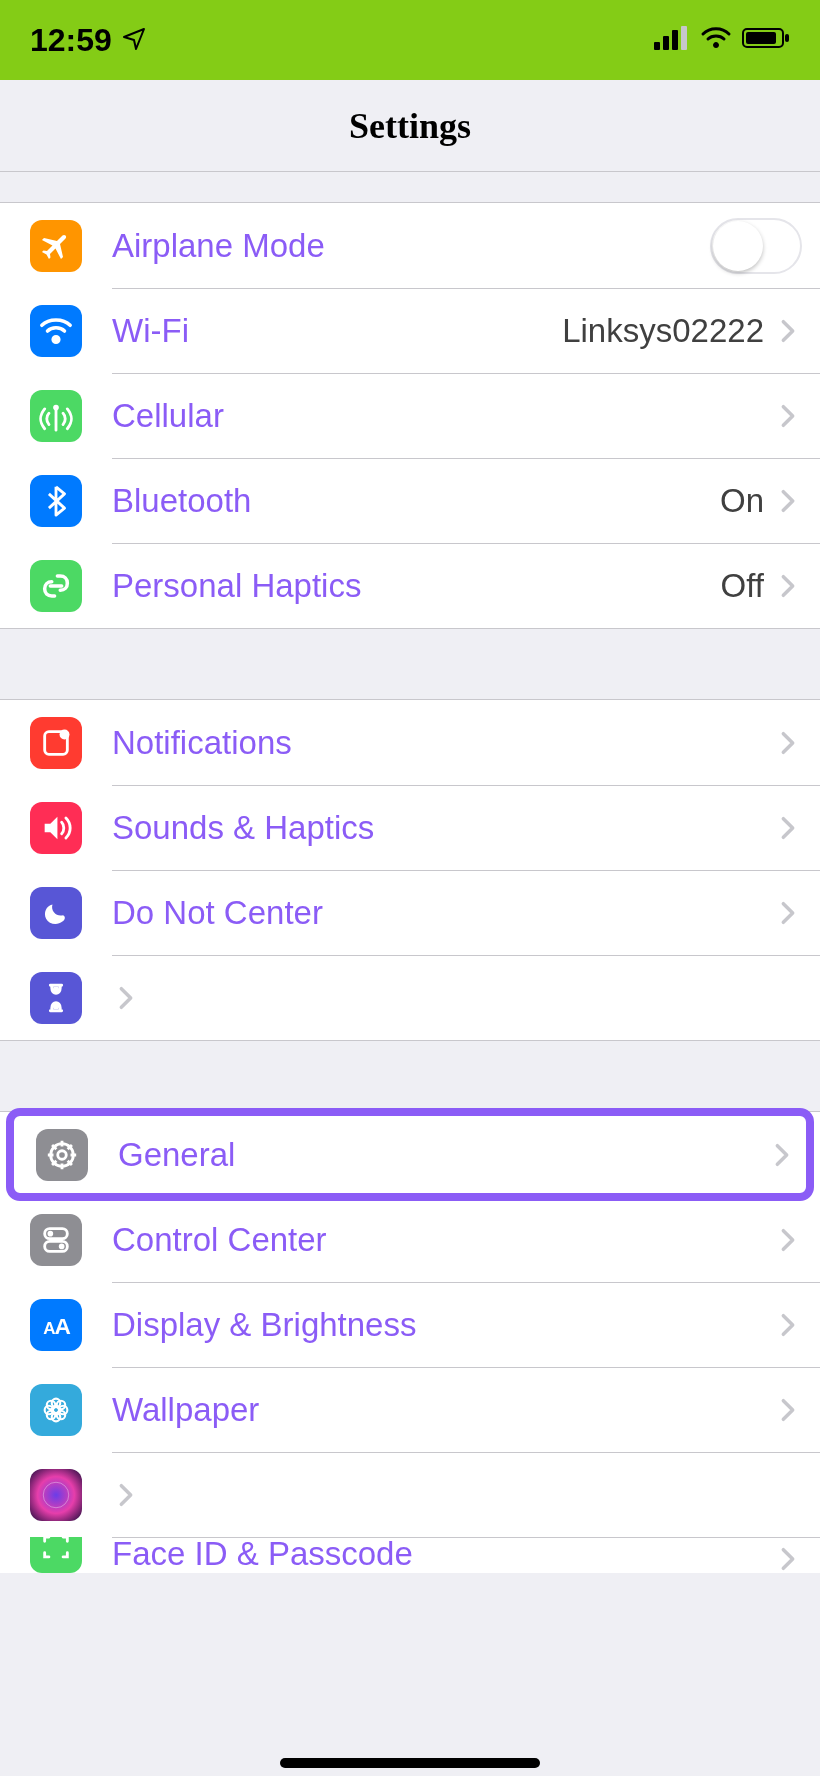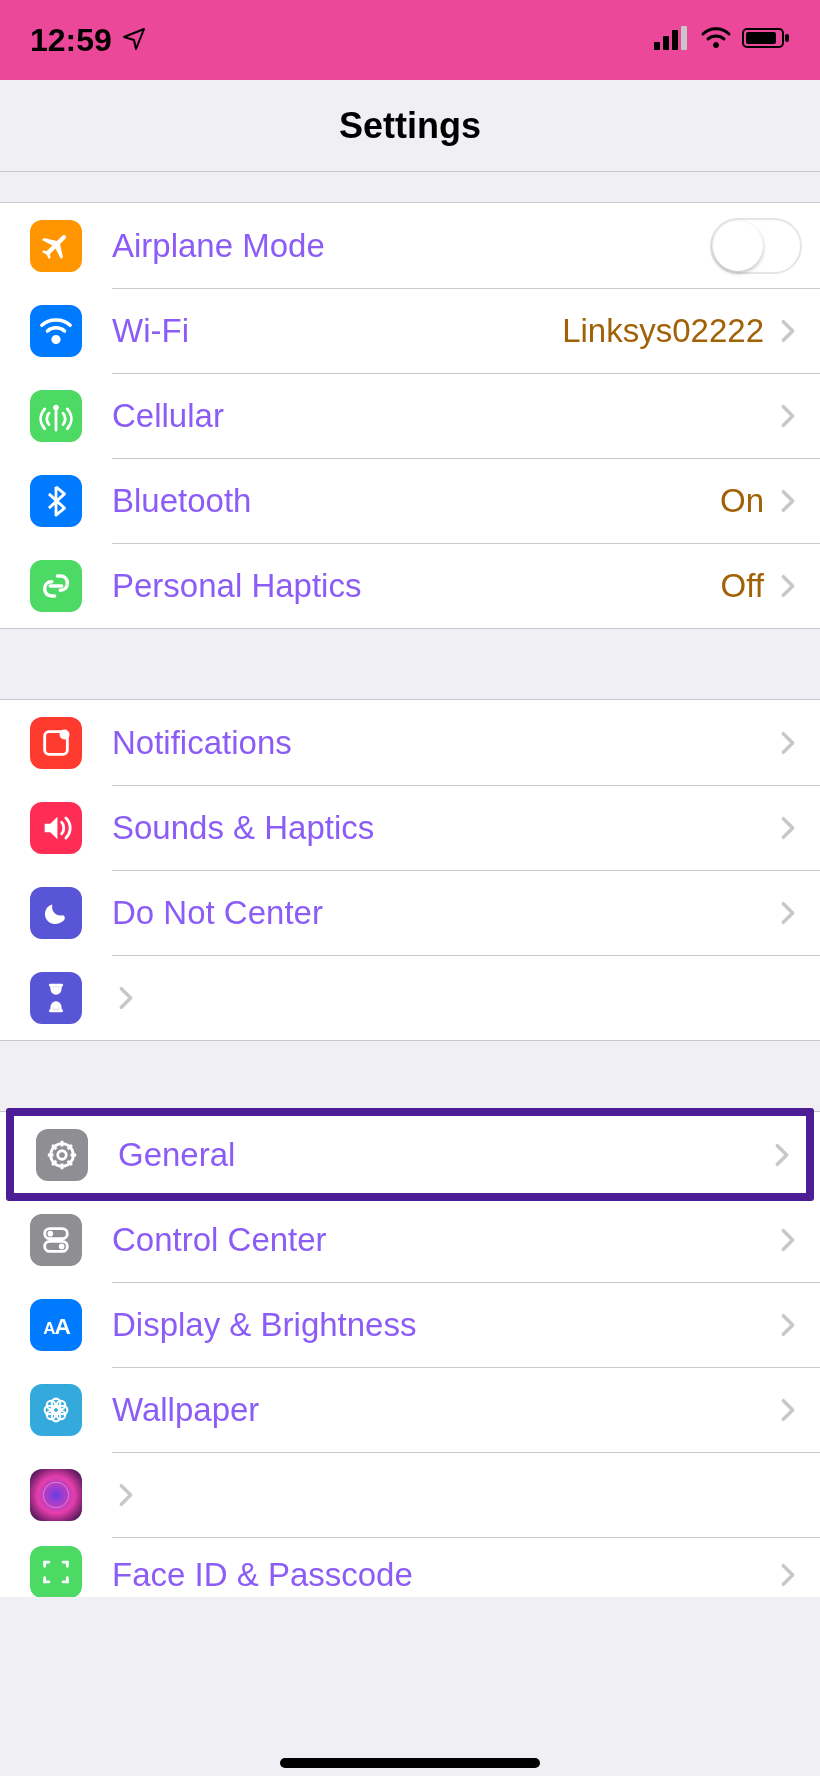--- a/index.html
+++ b/index.html
@@ -9,41 +9,42 @@
     font-family: -apple-system, "Helvetica Neue", Helvetica, Arial, sans-serif;
     background: #efeff4;
     overflow: hidden;
   }
   .status-bar {
     height: 80px;
     display: flex;
     align-items: center;
     justify-content: space-between;
     padding: 8px 30px;
-    background: #ec4899;
+    background: #84cc16;
   }
   .status-left {
     display: flex;
     align-items: center;
     gap: 10px;
     font-weight: 600;
     font-size: 32px;
   }
   .status-right {
     display: flex;
     align-items: center;
     gap: 10px;
   }
   .nav-bar {
     height: 92px;
     display: flex;
     align-items: center;
     justify-content: center;
     background: #efeff4;
     border-bottom: 1px solid #c8c7cc;
+    font-family: Liberation Serif, serif;
   }
   .nav-title {
     font-size: 36px;
     font-weight: 700;
   }
   .section-gap {
     height: 68px;
     background: #efeff4;
   }
   .section-gap.tall {
@@ -80,21 +81,21 @@
     margin-right: 30px;
     flex-shrink: 0;
   }
   .row-label {
     font-size: 33px;
     flex: 1;
     color: #8b5cf6;
   }
   .row-detail {
     font-size: 33px;
-    color: #a16207;
+    color: #404040;
     margin-right: 10px;
   }
   .chevron {
     width: 28px;
     height: 28px;
     flex-shrink: 0;
   }
   .chevron svg { display: block; }
   .switch {
     width: 92px;
@@ -108,22 +109,22 @@
     position: absolute;
     width: 50px;
     height: 50px;
     border-radius: 25px;
     background: #fff;
     top: 1px;
     left: 1px;
     box-shadow: 0 2px 4px rgba(0,0,0,0.25);
   }
   .highlight-row {
-    border: 8px solid #4c1d95;
-    border-radius: 3px;
+    border: 8px solid #8b5cf6;
+    border-radius: 14px;
     margin: -4px 6px;
     position: relative;
     z-index: 5;
   }
   .highlight-row .row {
     height: 77px;
     padding: 0 10px 0 22px;
   }
   .home-indicator {
     position: absolute;
@@ -415,21 +416,21 @@
           <circle cx="12" cy="12" r="9" fill="none" stroke="#fff" stroke-width="0.5" opacity="0.5"></circle>
         </svg>
     </div>
     <span class="chevron">
         <svg viewBox="0 0 24 24">
           <path d="M8 4 L16 12 L8 20" fill="none" stroke="#c7c7cc" stroke-width="3" stroke-linecap="round" stroke-linejoin="round"></path>
         </svg>
       </span>
   </div>
 
-  <div class="row" style="height:60px; overflow:hidden; align-items:center; padding-top:16px;">
+  <div class="row" style="height:36px; overflow:hidden; align-items:flex-end; padding-top:16px;">
     <div class="icon-box ic-green2" style="margin-top:-6px;">
       <svg viewBox="0 0 24 24">
           <path d="M4 8 L4 5 L7 5 M17 5 L20 5 L20 8 M20 16 L20 19 L17 19 M7 19 L4 19 L4 16" fill="none" stroke="#fff" stroke-width="2" stroke-linecap="round"></path>
         </svg>
     </div>
     <span class="row-label" style="overflow:hidden; white-space:nowrap;">Face ID &amp; Passcode</span>
     <span class="chevron">
         <svg viewBox="0 0 24 24">
           <path d="M8 4 L16 12 L8 20" fill="none" stroke="#c7c7cc" stroke-width="3" stroke-linecap="round" stroke-linejoin="round"></path>
         </svg>

